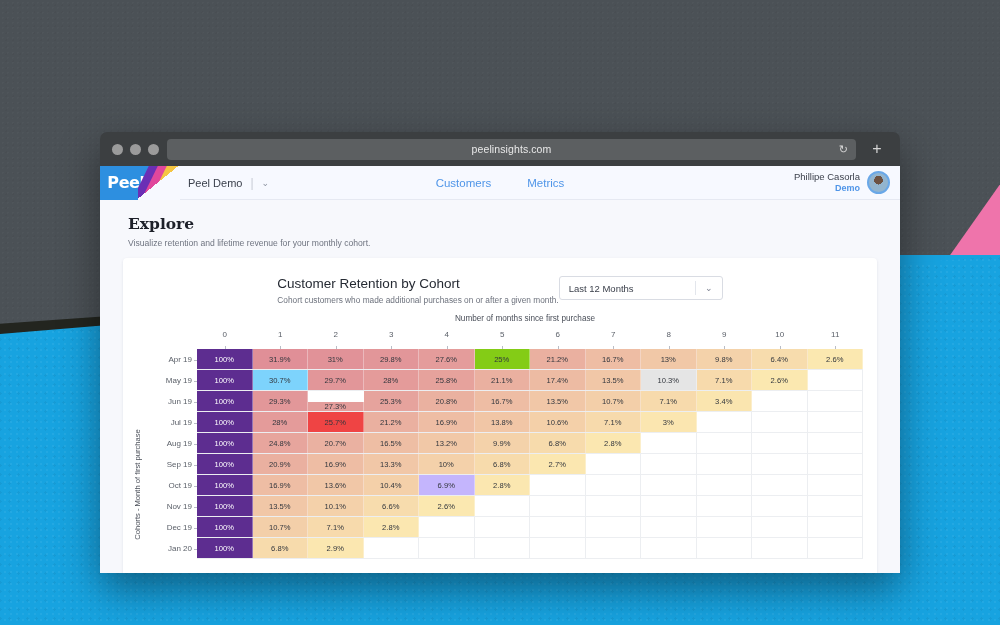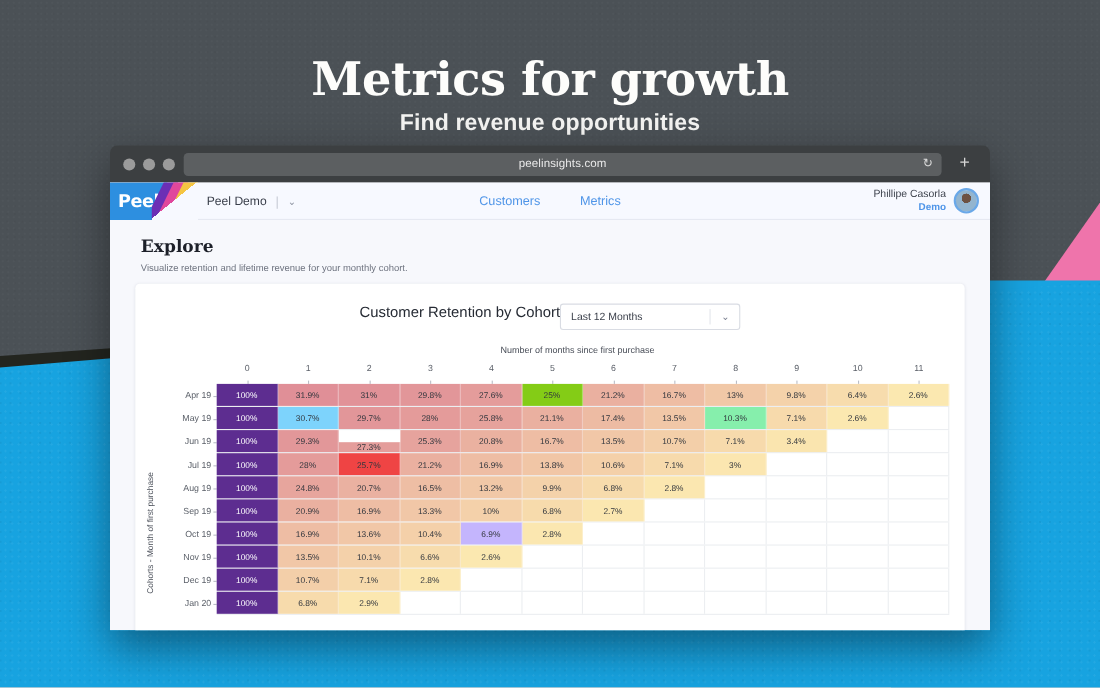--- a/index.html
+++ b/index.html
@@ -217,24 +217,20 @@
 
   <div class="bg-layer">
     <div class="bg-texture"></div>
     <div class="shape-pink"></div>
     <div class="shape-dark-left"></div>
     <div class="shape-blue-right"></div>
     <div class="shape-blue-main"></div>
     <div class="blue-texture"></div>
   </div>
 
-  <div class="hero">
-    <div class="hero-title">Metrics for growth</div>
-    <div class="hero-sub">Find revenue opportunities</div>
-  </div>
 
   <div class="browser">
 
     <div class="chrome-bar">
       <div class="dots">
         <span class="dot"></span>
         <span class="dot"></span>
         <span class="dot"></span>
       </div>
       <div class="url-bar">
@@ -278,20 +274,21 @@
 
       <div class="explore">
         <div class="explore-title">Explore</div>
         <div class="explore-sub">Visualize retention and lifetime revenue for your monthly cohort.</div>
       </div>
 
       <div class="card">
         <div class="card-head">
           <div>
             <div class="card-title">Customer Retention by Cohort</div>
+            <div class="card-sub">Cohort customers who made additional purchases on or after a given month.</div>
           </div>
           <div class="select">
             <span>Last 12 Months</span>
             <span class="divider"></span>
             <span class="caret">⌄</span>
           </div>
         </div>
 
         <div class="hm">
           <div class="hm-xtitle">Number of months since first purchase</div>
@@ -344,21 +341,21 @@
                   </div>
                   <div class="hm-row">
                     <div class="hm-cell first" style="background: rgb(93, 45, 144);">100%</div>
                     <div class="hm-cell" style="background: #7dd3fc;">30.7%</div>
                     <div class="hm-cell" style="background: rgb(226, 150, 153);">29.7%</div>
                     <div class="hm-cell" style="background: rgb(228, 155, 154);">28%</div>
                     <div class="hm-cell" style="background: rgb(230, 162, 156);">25.8%</div>
                     <div class="hm-cell" style="background: rgb(234, 176, 160);">21.1%</div>
                     <div class="hm-cell" style="background: rgb(237, 187, 163);">17.4%</div>
                     <div class="hm-cell" style="background: rgb(241, 199, 167);">13.5%</div>
-                    <div class="hm-cell" style="background: #86efac;">10.3%</div>
+                    <div class="hm-cell" style="background: #e5e5e5;">10.3%</div>
                     <div class="hm-cell" style="background: rgb(247, 218, 172);">7.1%</div>
                     <div class="hm-cell" style="background: rgb(251, 232, 176);">2.6%</div>
                     <div class="hm-cell empty"></div>
                   </div>
                   <div class="hm-row">
                     <div class="hm-cell first" style="background: rgb(93, 45, 144);">100%</div>
                     <div class="hm-cell" style="background: rgb(226, 151, 153);">29.3%</div>
                     <div class="hm-cell" style="background: rgb(228, 157, 155); margin-top: 11px;">27.3%</div>
                     <div class="hm-cell" style="background: rgb(230, 163, 157);">25.3%</div>
                     <div class="hm-cell" style="background: rgb(234, 177, 160);">20.8%</div>

